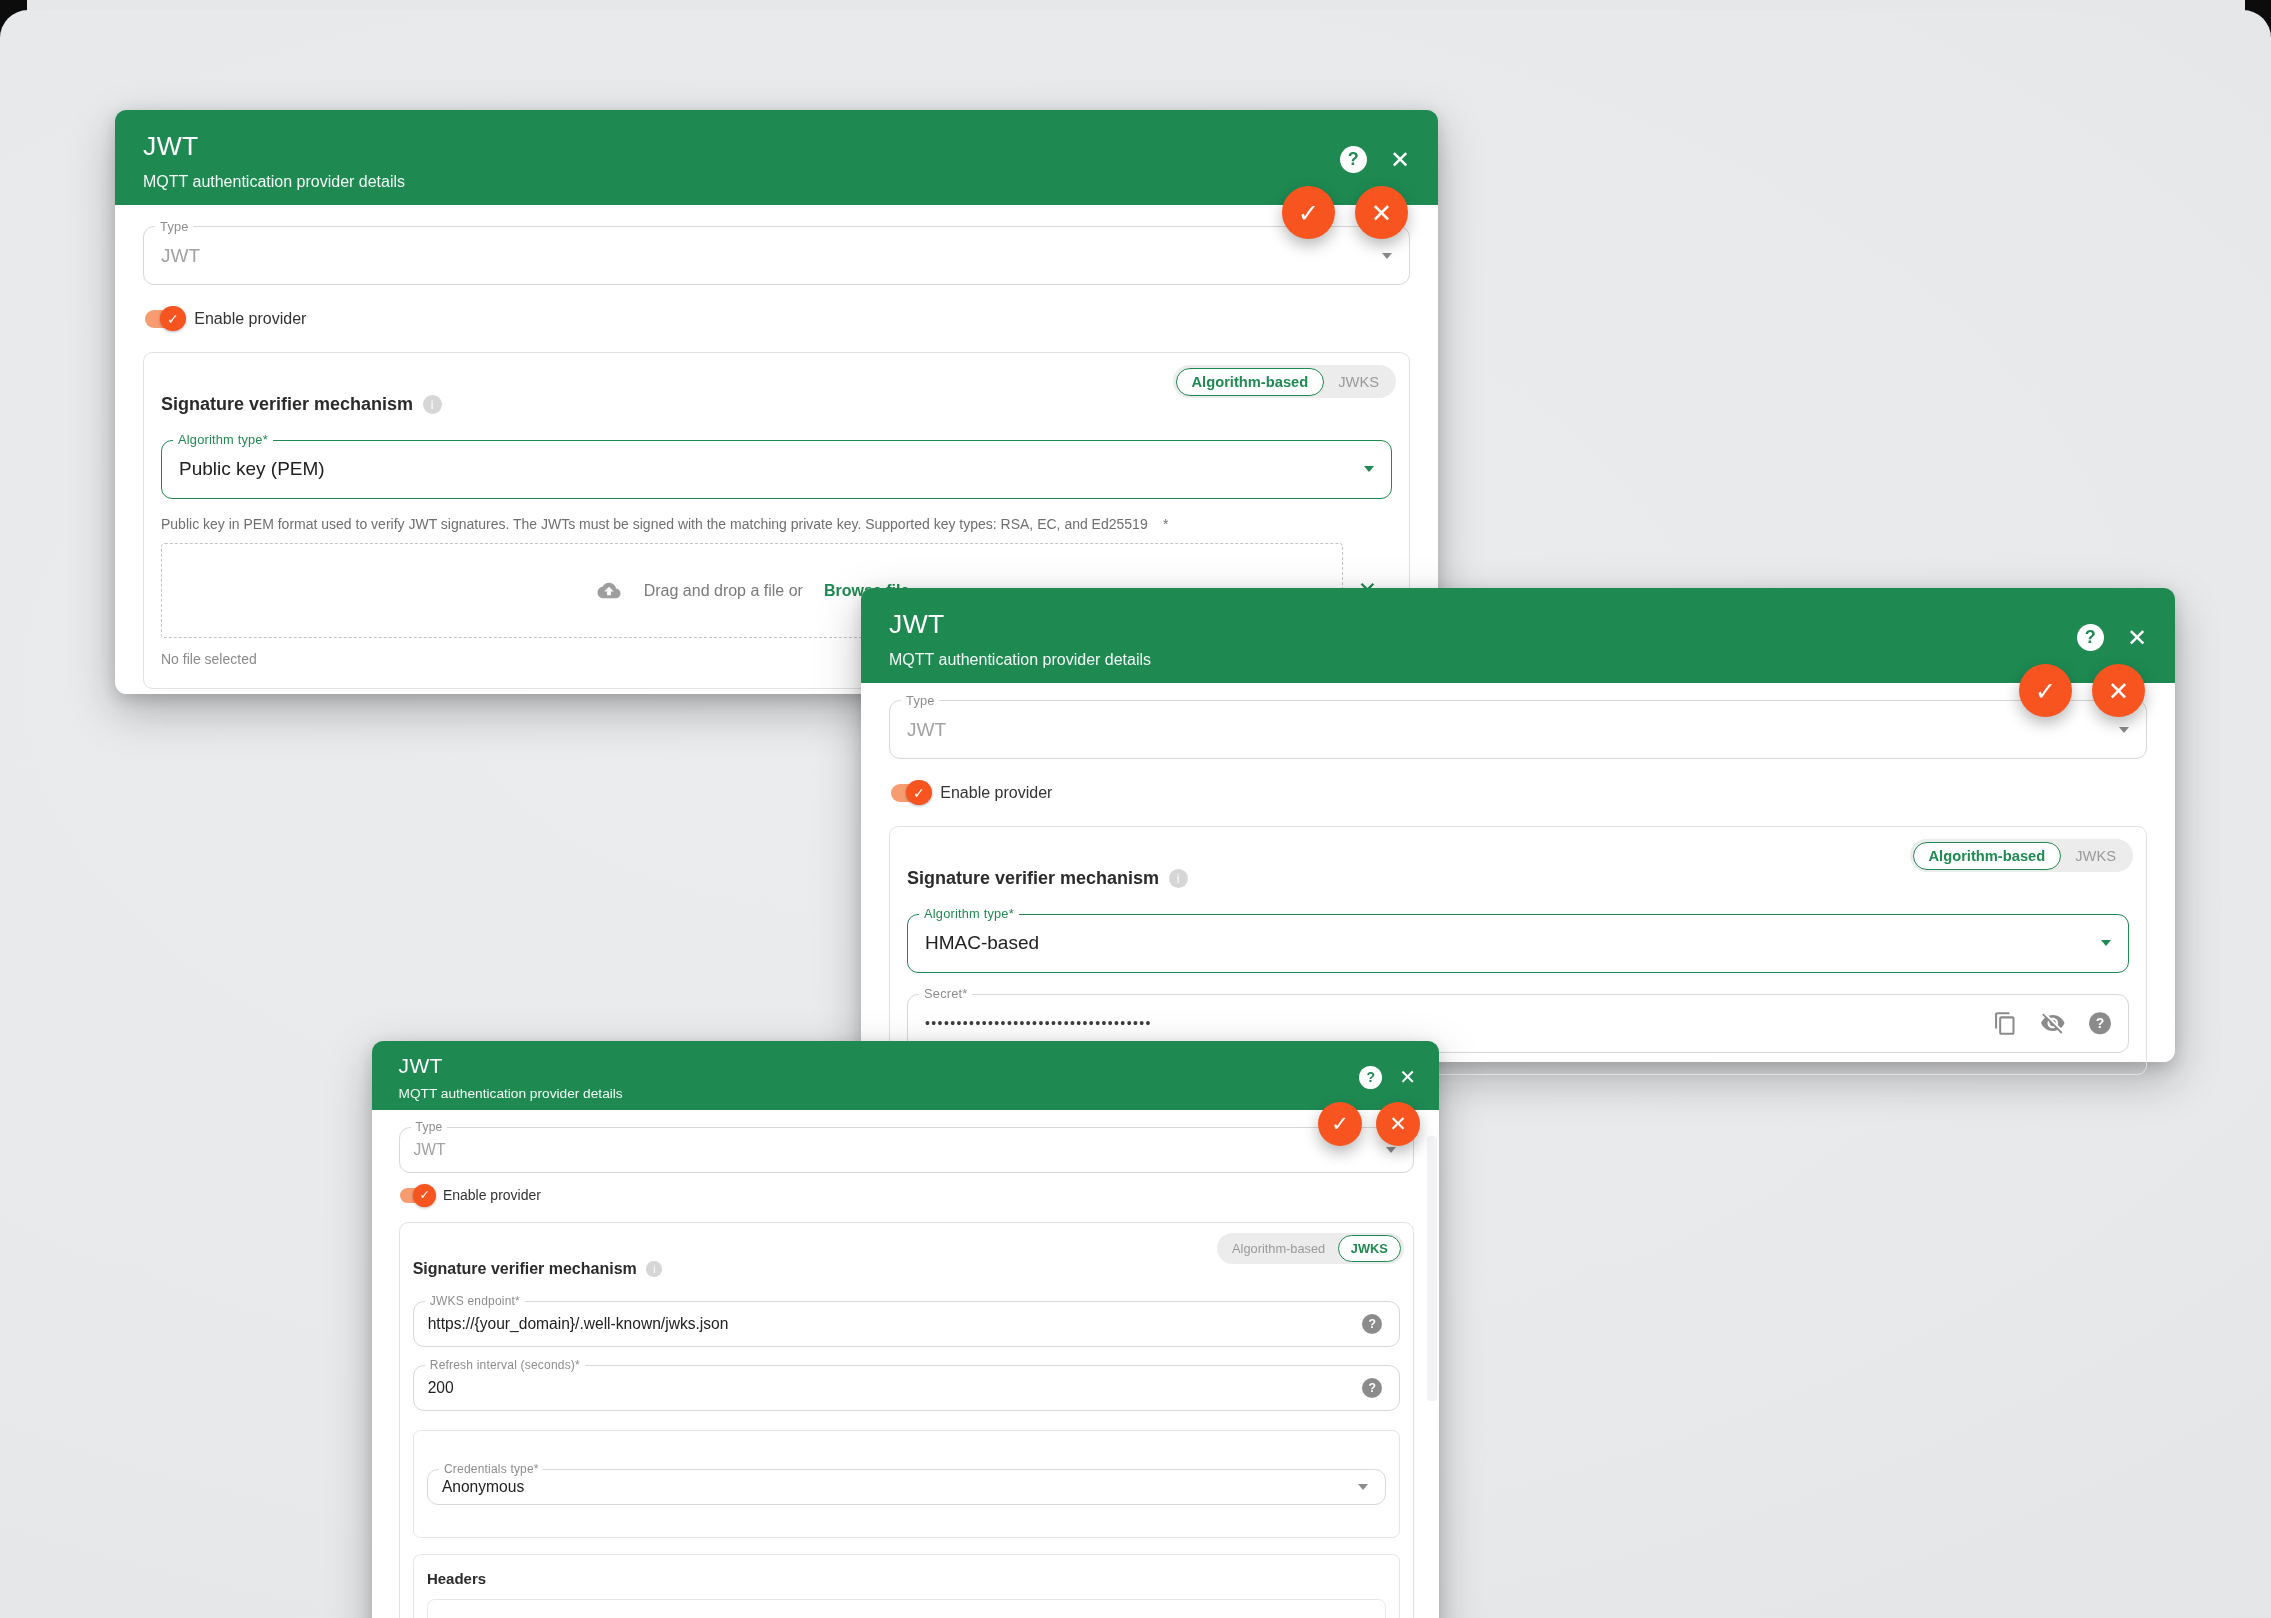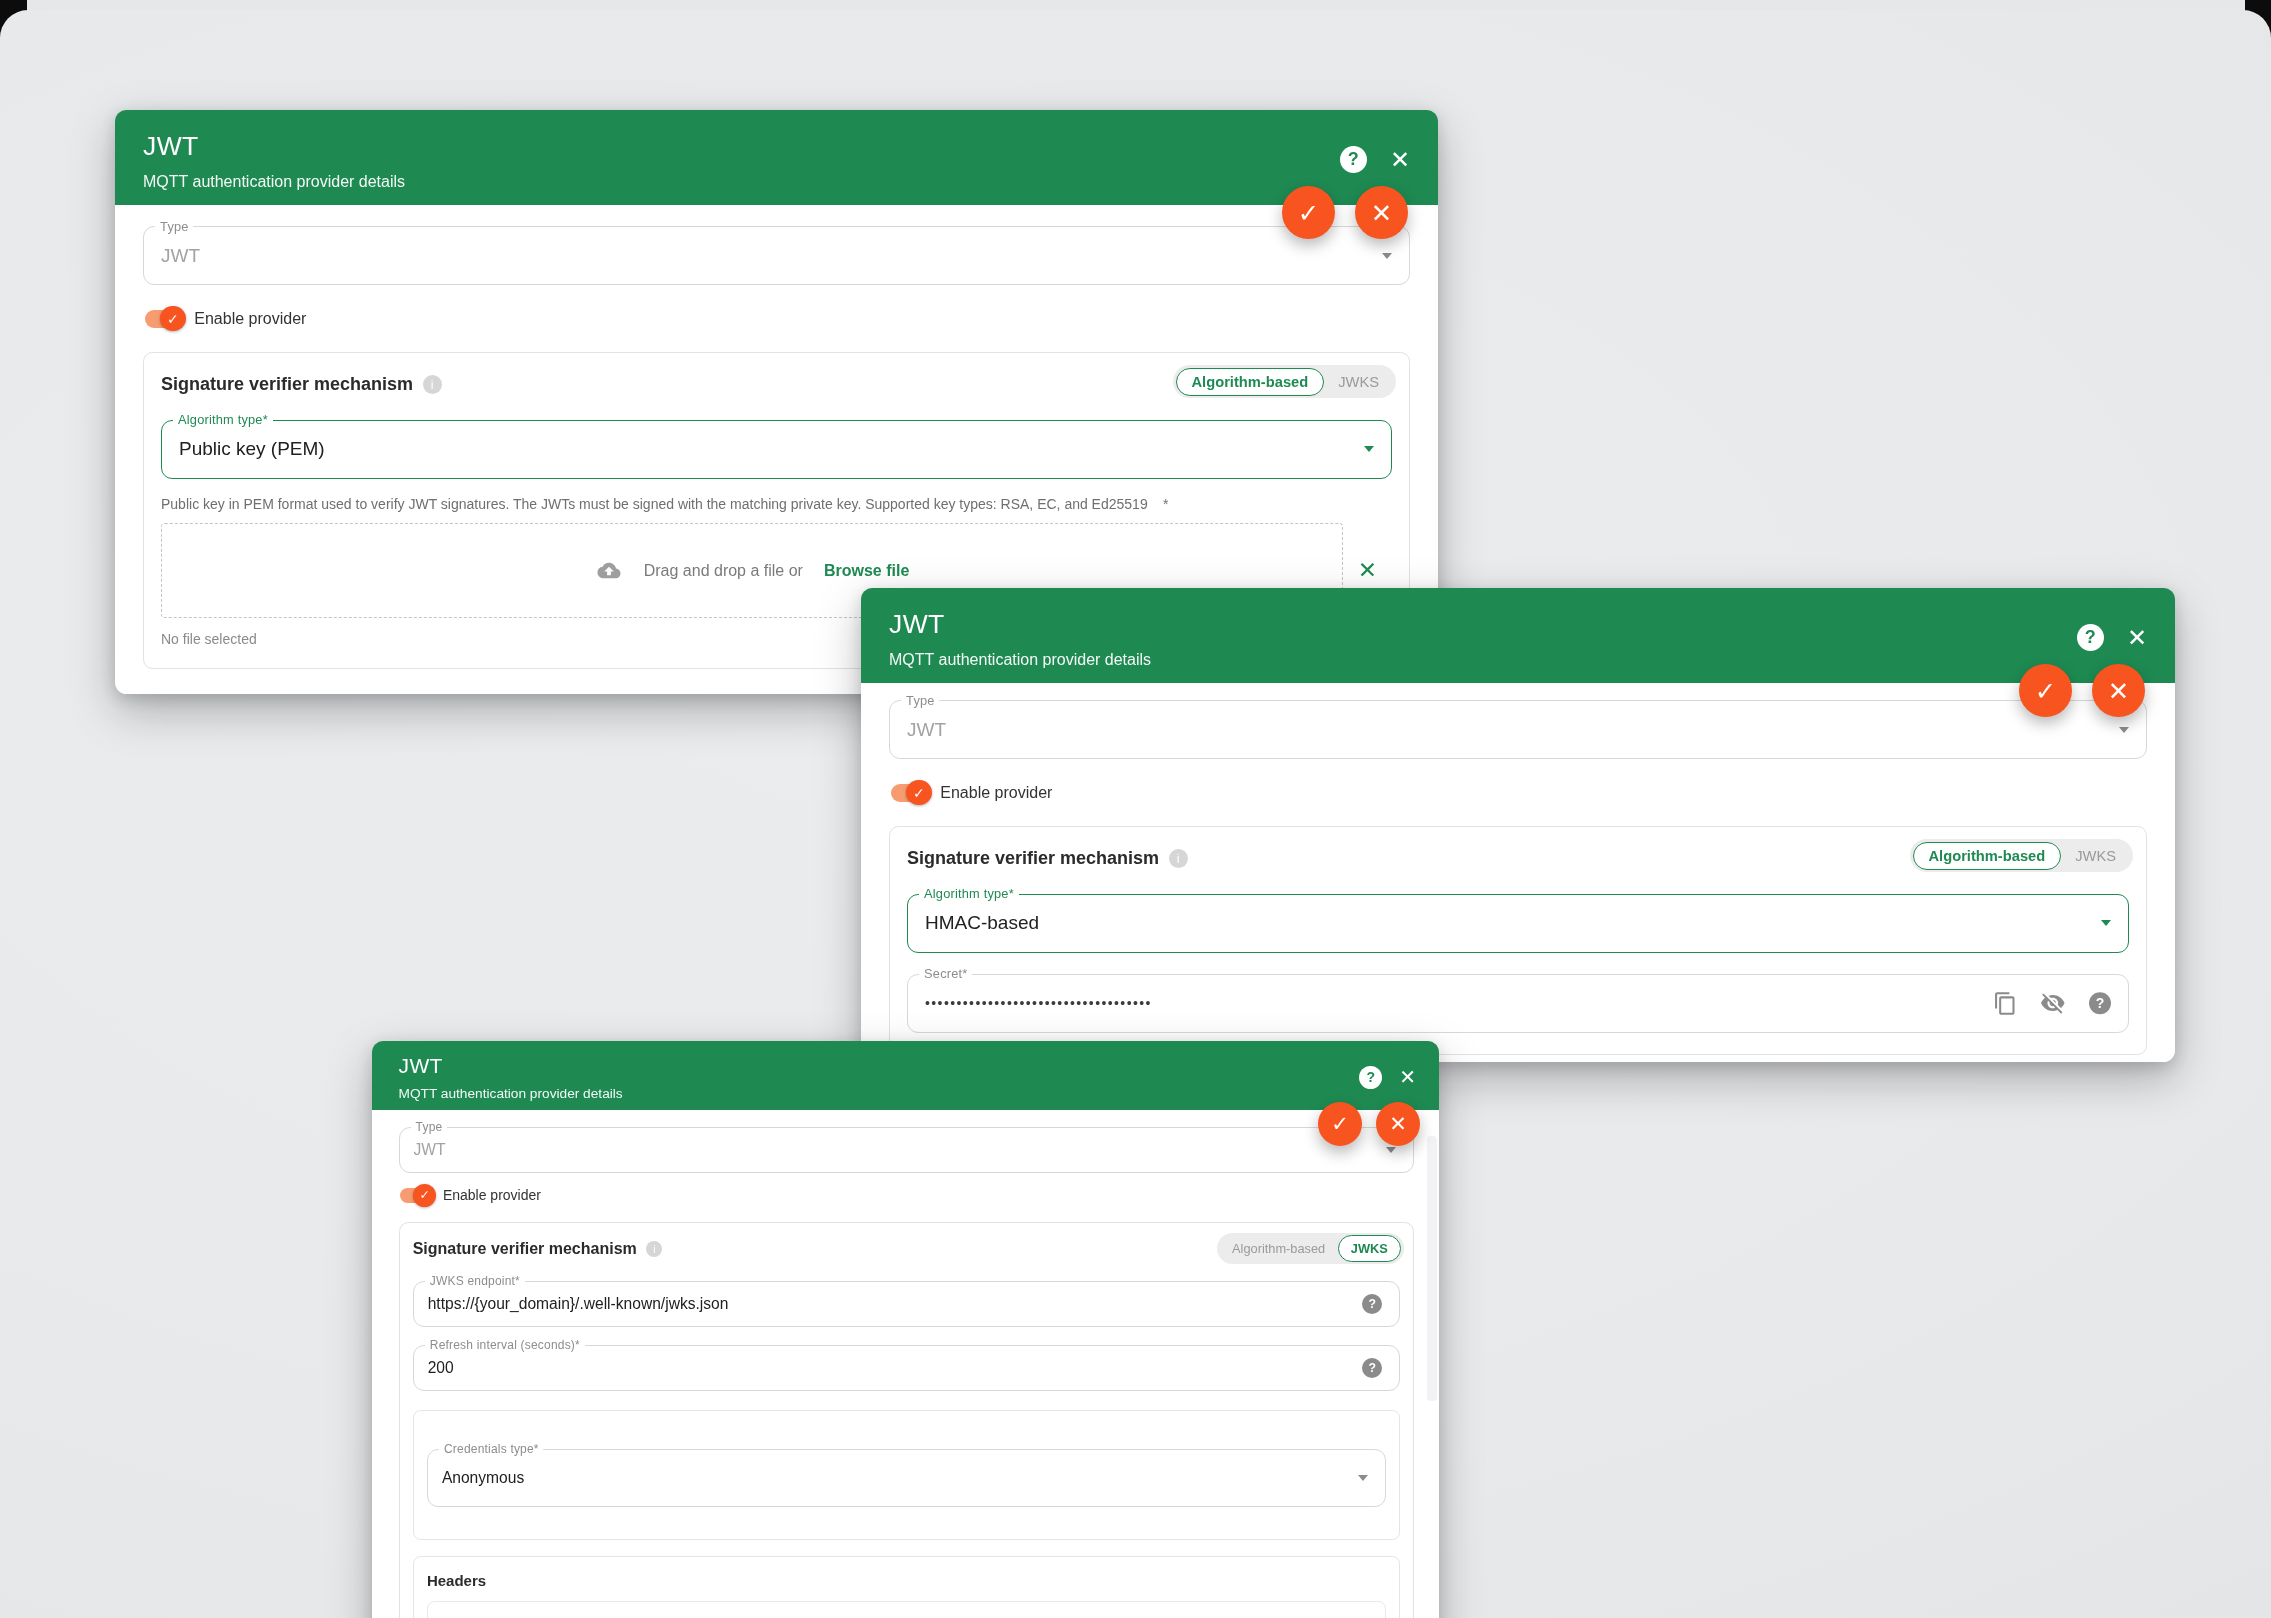--- a/index.html
+++ b/index.html
@@ -44,21 +44,21 @@
 
   .toggle-row { display:flex; align-items:center; gap:11.4px; margin:24.6px 0 0 1.9px; }
   .switch { position:relative; width:38px; height:18px; cursor:pointer; }
   .switch .track { position:absolute; inset:0; border-radius:9.5px; background:var(--track); }
   .switch .thumb { position:absolute; right:-2.8px; top:-3.8px; width:25.6px; height:25.6px; border-radius:50%;
                    background:var(--orange); color:#fff; display:flex; align-items:center;
                    justify-content:center; font-size:14px; box-shadow:0 0.9px 2.8px rgba(0,0,0,.3); }
   .toggle-label { font-size:16px; color:#333; }
 
   .card { border:0.9px solid #e2e2e2; border-radius:9.5px; margin-top:24.6px; padding:21px 17px 21px; position:relative; }
-  .card-title-row { display:flex; align-items:center; gap:9.5px; }
+  .card-title-row { display:flex; align-items:center; gap:9.5px;margin-top:20px; }
   .card-title { font-size:18px; font-weight:700; color:#2b2b2b; }
   .info-circ { width:19px; height:19px; border-radius:50%; background:#d6d6d6; color:#fff;
                font-size:12.3px; display:flex; align-items:center; justify-content:center; }
   .chipgroup { position:absolute; right:13.2px; top:12.3px; background:#ececec; border-radius:18px;
                padding:2.8px; display:flex; align-items:center; }
   .chip { font-size:14.7px; padding:5.7px 14px; border-radius:16px; color:#9a9a9a; cursor:pointer; white-space:nowrap; }
   .chip.sel { background:#fff; border:1.4px solid var(--green); color:var(--green); font-weight:600; padding:4.7px 15px; }
 
   .helper { font-size:14px; color:#6f6f6f; margin-top:17px; }
   .helper .req { margin-left:11.4px; }
@@ -293,21 +293,21 @@
           </span>
         </div>
         <div class="field" style="margin-top:18px;">
           <span class="flabel">Refresh interval (seconds)*</span>
           <span class="fvalue">200</span>
           <span class="input-icons">
             <span class="ihelp">?</span>
           </span>
         </div>
         <div class="subcard">
-          <div class="field" style="margin-top:23px; height:58px;">
+          <div class="field" style="margin-top:23px; height:36px;">
             <span class="flabel">Credentials type*</span>
             <span class="fvalue">Anonymous</span>
             <span class="caret"></span>
           </div>
         </div>
         <div class="subcard" style="margin-top:16px; padding-bottom:15px;">
           <div class="subcard-title">Headers</div>
           <div class="tablebox">
             
             

